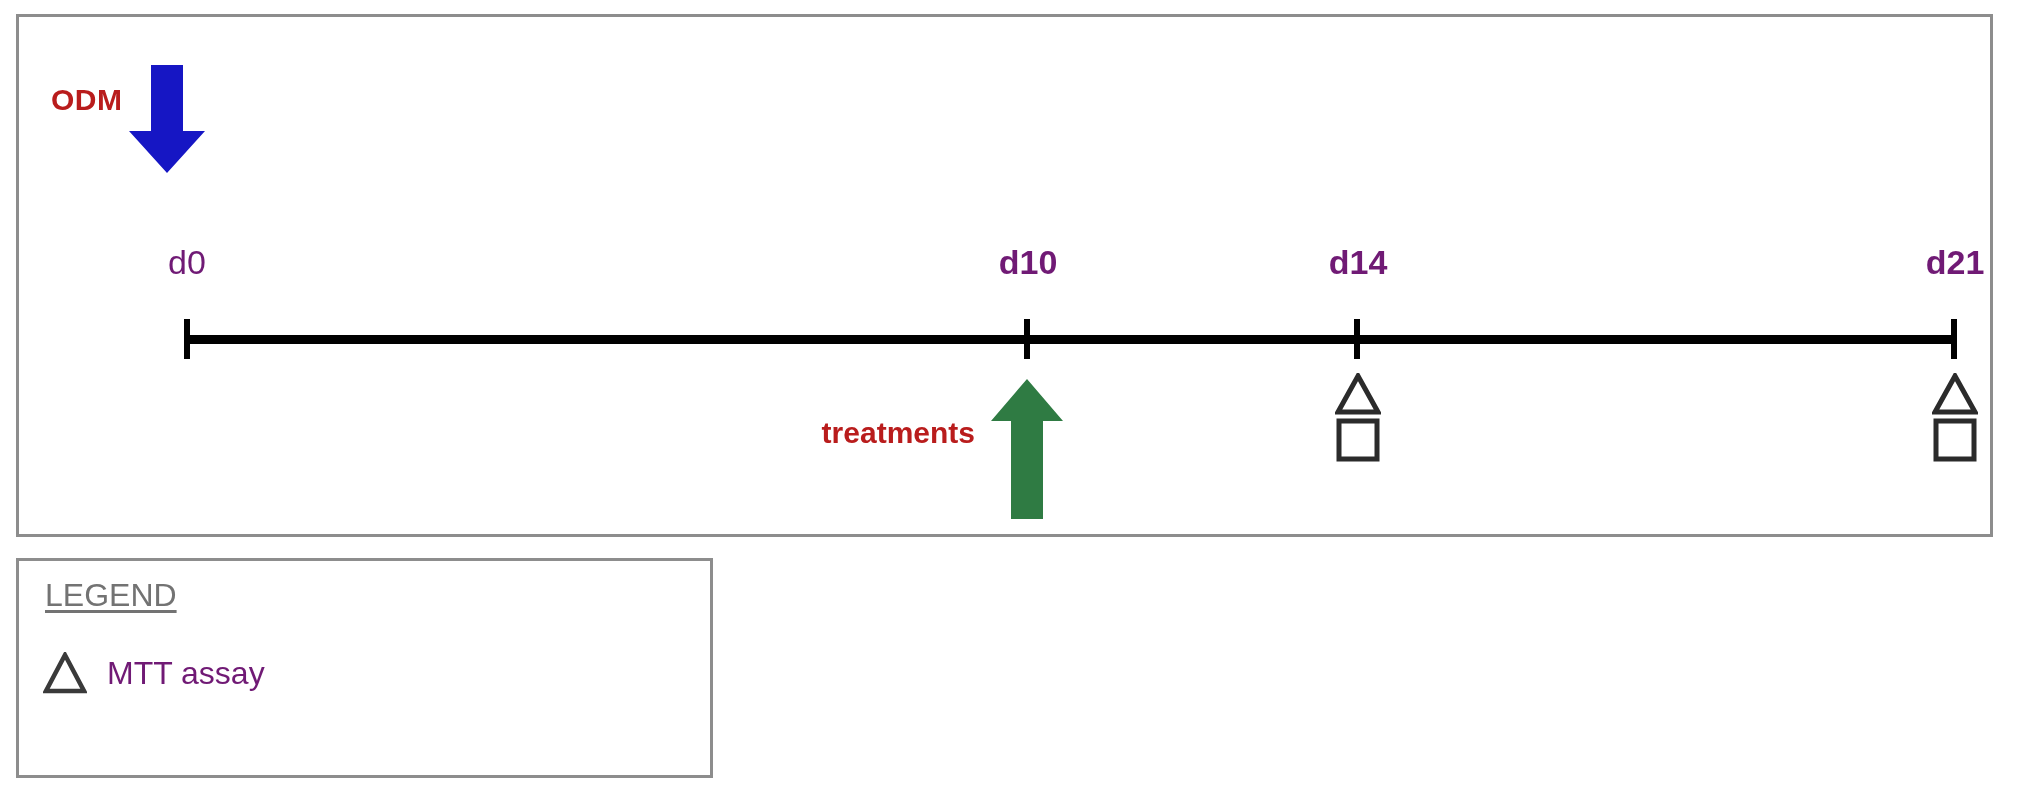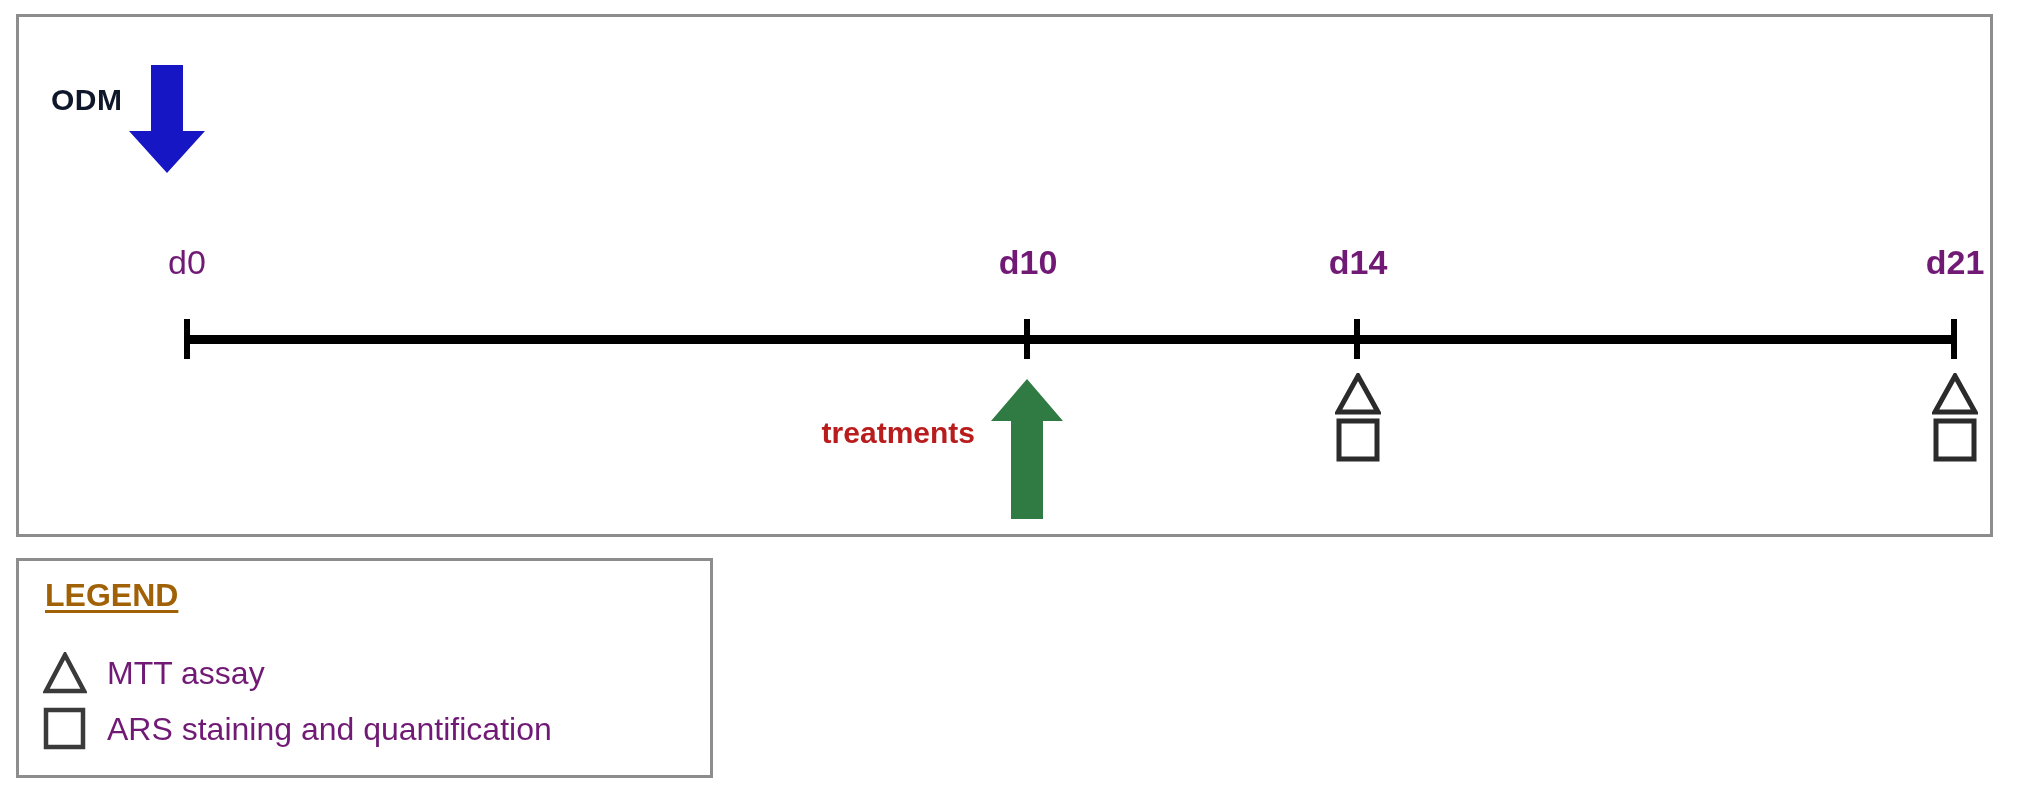--- a/index.html
+++ b/index.html
@@ -35,21 +35,21 @@
   }
 
   
   .odm-label {
     position: absolute;
     left: 32px;
     top: 66px;
     font-size: 30px;
     font-weight: bold;
     letter-spacing: 0.5px;
-    color: #0f172a;
+    color: #b91c1c;
     white-space: nowrap;
   }
   .odm-arrow {
     position: absolute;
     left: 106px;
     top: 48px;
     width: 84px;
     height: 108px;
   }
 
@@ -132,25 +132,24 @@
     height: 220px;
     border: 3px solid #8d8d8d;
     background: #ffffff;
     box-sizing: border-box;
   }
   .legend-title {
     position: absolute;
     left: 26px;
     top: 16px;
     font-size: 32px;
-    color: #a16207;
+    color: #737373;
     text-decoration: underline;
     text-underline-offset: 4px;
     white-space: nowrap;
-    font-weight: bold;
   }
   .legend-rows {
     position: absolute;
     left: 24px;
     top: 84px;
   }
   .legend-row {
     display: flex;
     align-items: center;
     height: 56px;
@@ -233,25 +232,17 @@
 
       <div class="legend-row">
         <span class="legend-sym">
           <svg width="44" height="42" viewBox="0 0 44 42" xmlns="http://www.w3.org/2000/svg">
             <polygon points="22,3 41,39 3,39" fill="none" stroke="#3a3a3a" stroke-width="4.5" stroke-linejoin="miter"></polygon>
           </svg>
         </span>
         <span class="legend-txt">MTT assay</span>
       </div>
 
-      <div class="legend-row">
-        <span class="legend-sym">
-          <svg width="44" height="44" viewBox="0 0 44 44" xmlns="http://www.w3.org/2000/svg">
-            <rect x="3" y="3" width="37" height="37" fill="none" stroke="#3a3a3a" stroke-width="4.5"></rect>
-          </svg>
-        </span>
-        <span class="legend-txt">ARS staining and quantification</span>
-      </div>
 
     </div>
   </div>
 
 </div>
 
 </body></html>

